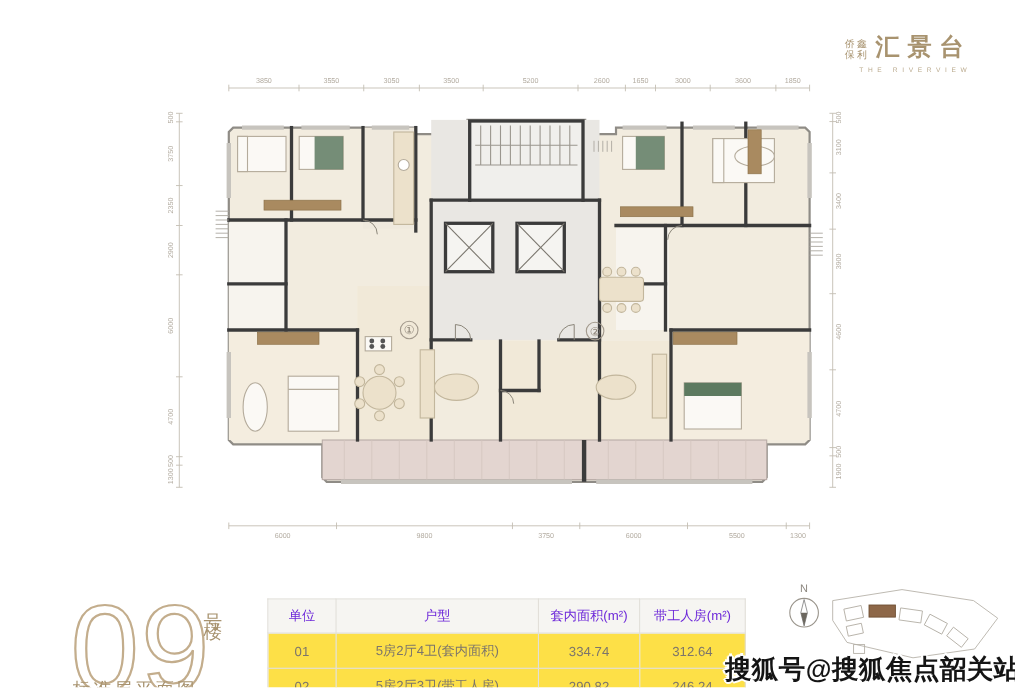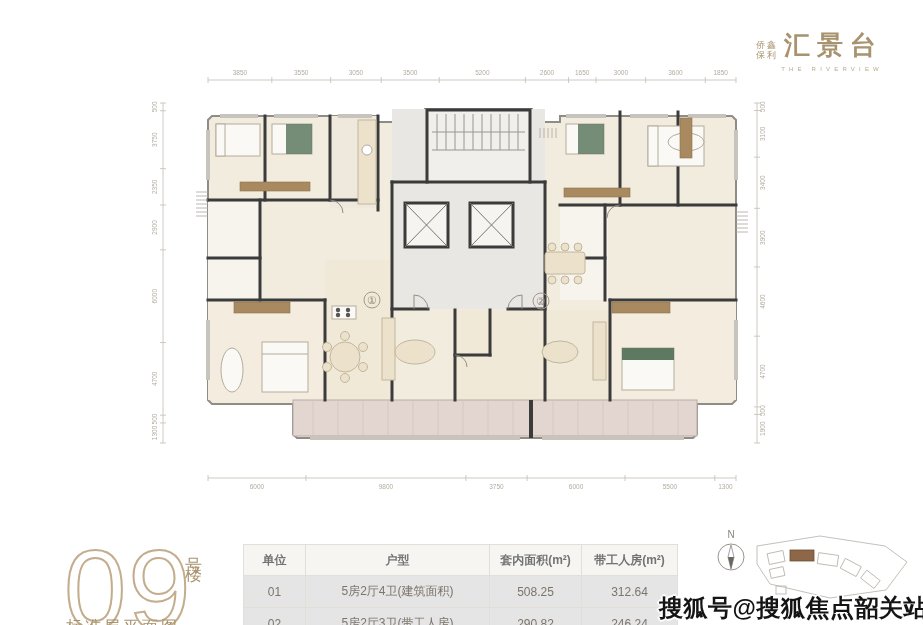--- a/index.html
+++ b/index.html
@@ -4,21 +4,21 @@
 <style>
   html,body{margin:0;padding:0;background:#fff;}
   .page{position:relative;width:923px;height:625px;background:#fff;overflow:hidden;
         font-family:"Liberation Sans",sans-serif;}
 
   
   .brand{position:absolute;top:28px;right:40px;display:flex;flex-direction:column;align-items:flex-end;}
   .brand-row{display:flex;align-items:flex-end;gap:6px;color:var(--brand);}
   .brand-small{display:flex;flex-direction:column;font-size:9px;line-height:10px;letter-spacing:2px;
                color:var(--brand);padding-bottom:3px;}
-  .brand-name{font-size:26px;letter-spacing:7px;font-weight:bold;color:var(--brand);}
+  .brand-name{font-size:22px;letter-spacing:7px;font-weight:bold;color:var(--brand);}
   .brand-tagline{font-size:6px;letter-spacing:4.2px;color:var(--brand);margin-top:3px;opacity:.8;}
 
   
   .plan-svg{position:absolute;left:0;top:0;}
   .wall{stroke:var(--wall);stroke-width:3;fill:none;stroke-linecap:square;}
   .outline{stroke:#8f8c86;stroke-width:2;fill:var(--beige);}
   .win{stroke:#c7c4be;stroke-width:4;fill:none;}
   .dimline{stroke:#c3bdb2;stroke-width:.8;fill:none;}
   .dimtext{font-size:6.5px;fill:var(--dim);font-family:"Liberation Sans",sans-serif;}
   .furn{stroke:#b4ab9b;stroke-width:1;fill:#fbf9f5;}
@@ -32,22 +32,22 @@
   .block09{position:absolute;left:64px;top:536px;}
   .block09 svg{overflow:visible;}
   .suffix{position:absolute;left:118px;top:8px;writing-mode:vertical-rl;font-size:17px;
           letter-spacing:8px;color:var(--brand);}
   .caption{position:absolute;left:66px;top:617px;font-size:16px;letter-spacing:3px;color:var(--brand);}
 
   
   .spec-table{position:absolute;left:243px;top:544px;border-collapse:collapse;table-layout:fixed;
               width:434px;font-size:12px;color:#7c756b;}
   .spec-table th,.spec-table td{border:1px solid #e2dfd9;text-align:center;font-weight:normal;padding:0;}
-  .spec-table th{height:30px;background:#f6f5f2;color:#737373;font-weight:bold;}
-  .spec-table td{height:31px;background:#e5e5e5;}
+  .spec-table th{height:30px;background:#f6f5f2;color:#6d28d9;}
+  .spec-table td{height:31px;background:#fde047;}
 
   
   .siteplan-svg{position:absolute;left:700px;top:524px;}
   .compass-n{font-size:10px;fill:#8b867e;}
 
   
   .watermark{position:absolute;left:659px;top:592px;font-size:24px;font-weight:bold;color:#141414;
              letter-spacing:.5px;white-space:nowrap;
              text-shadow:-2px 0 0 #fff,2px 0 0 #fff,0 -2px 0 #fff,0 2px 0 #fff,
                          -1px -1px 0 #fff,1px -1px 0 #fff,-1px 1px 0 #fff,1px 1px 0 #fff;}
@@ -336,22 +336,22 @@
         <tr id="spec-head">
           <th>单位</th>
           <th>户型</th>
           <th>套内面积(m²)</th>
           <th>带工人房(m²)</th>
         </tr>
       </thead>
     <tbody id="spec-body">
         <tr>
           <td>01</td>
-          <td>5房2厅4卫(建筑面积)</td>
-          <td>508.25</td>
+          <td>5房2厅4卫(套内面积)</td>
+          <td>334.74</td>
           <td>312.64</td>
         </tr>
         <tr>
           <td>02</td>
           <td>5房2厅3卫(带工人房)</td>
           <td>290.82</td>
           <td>246.24</td>
         </tr>
       </tbody>
   </table>

